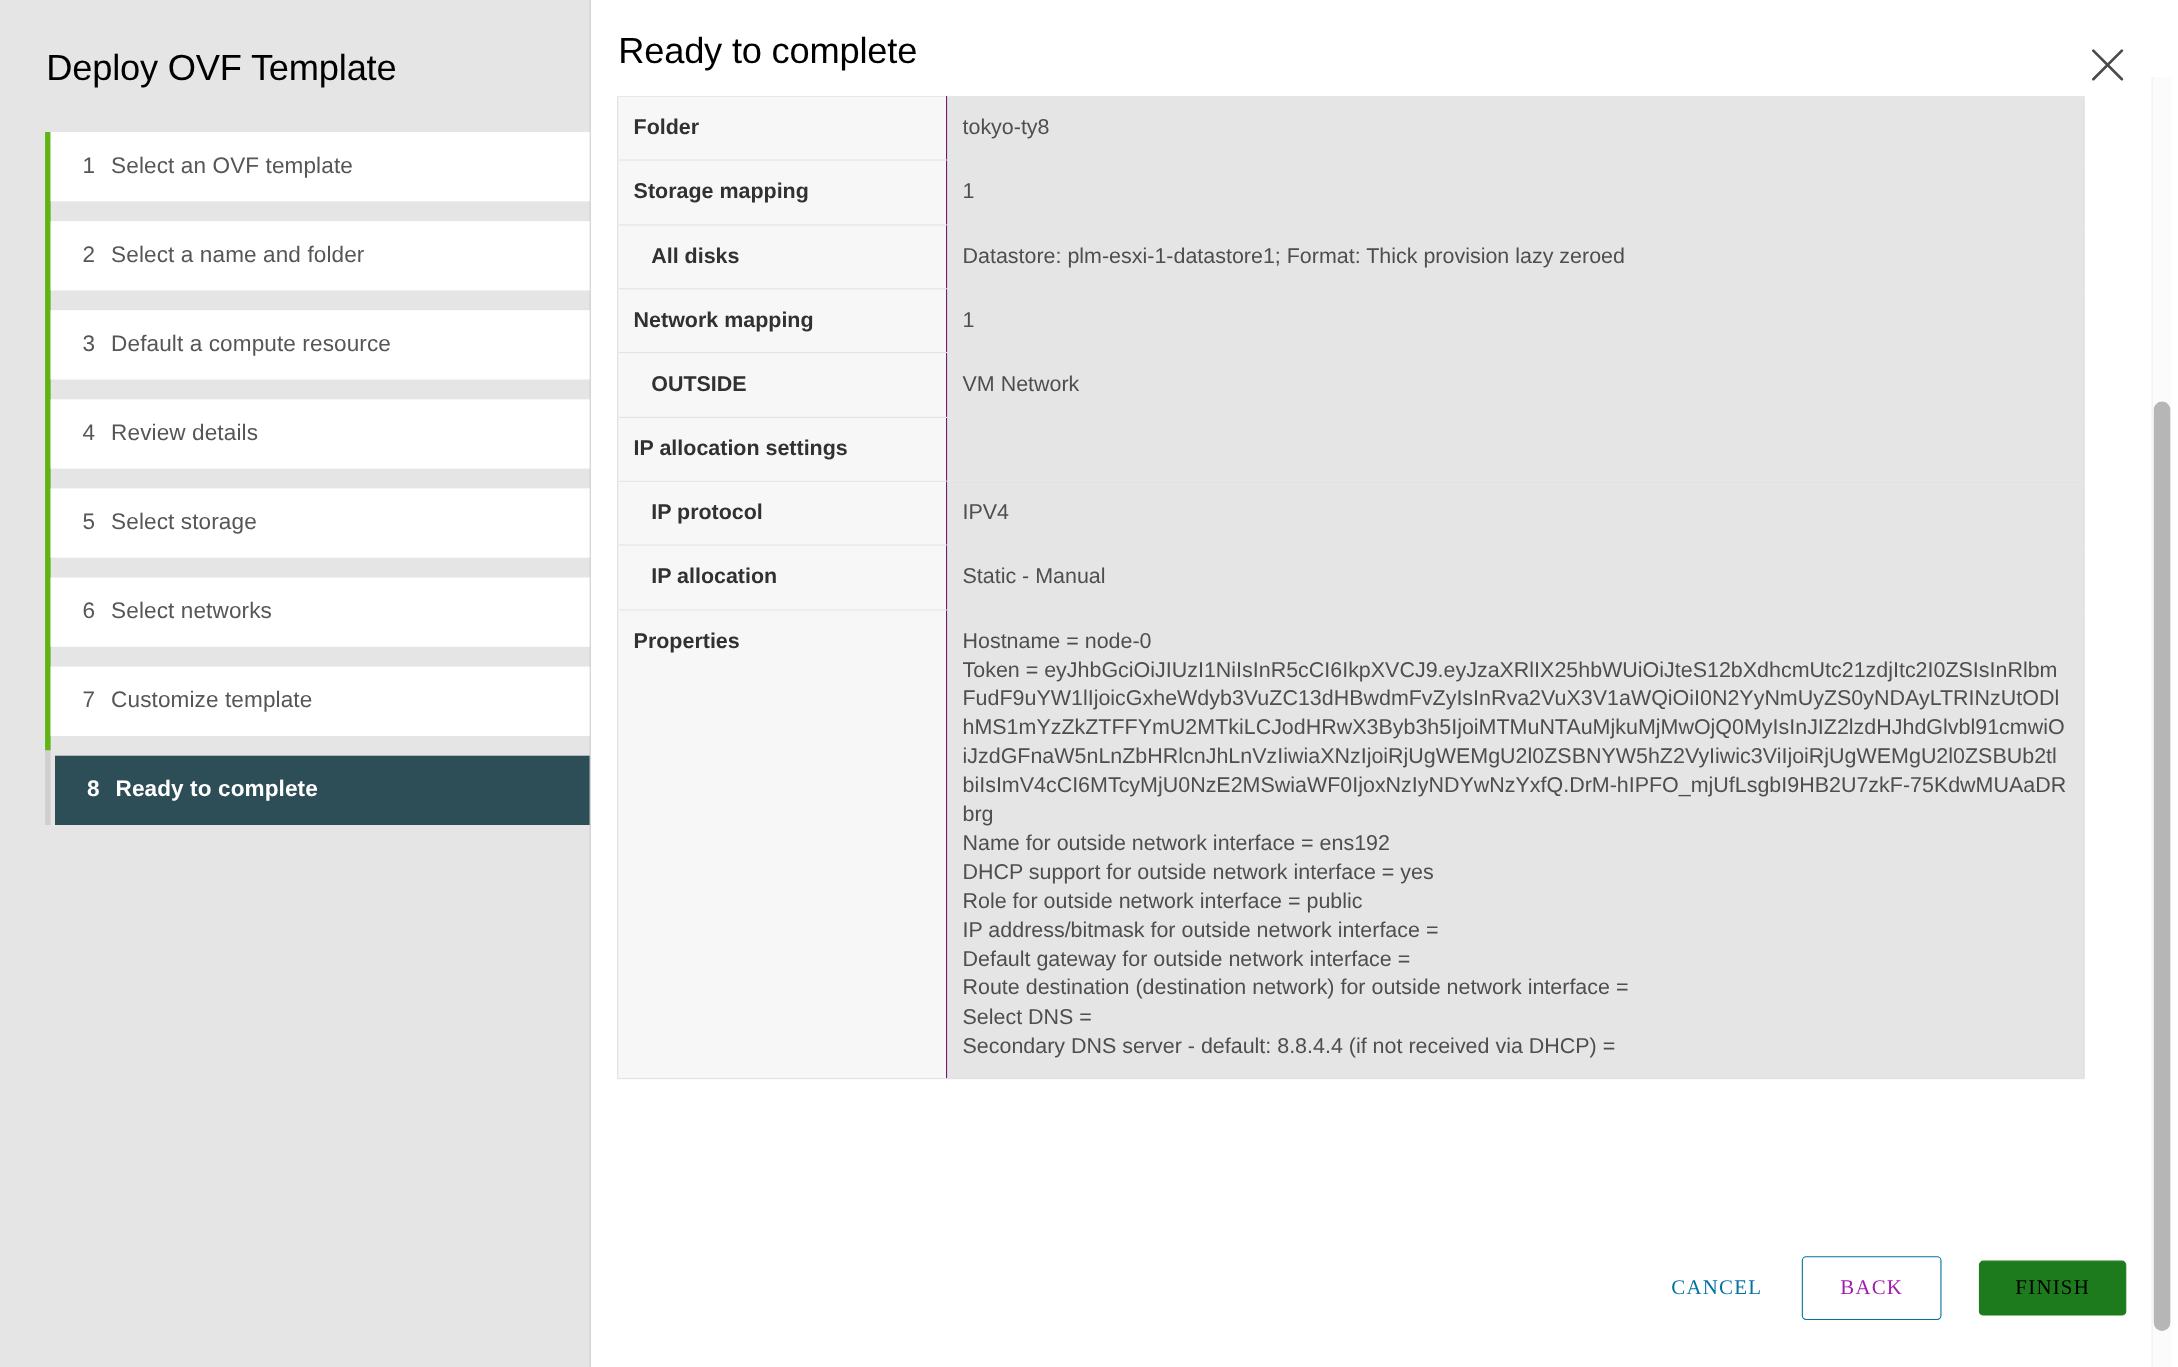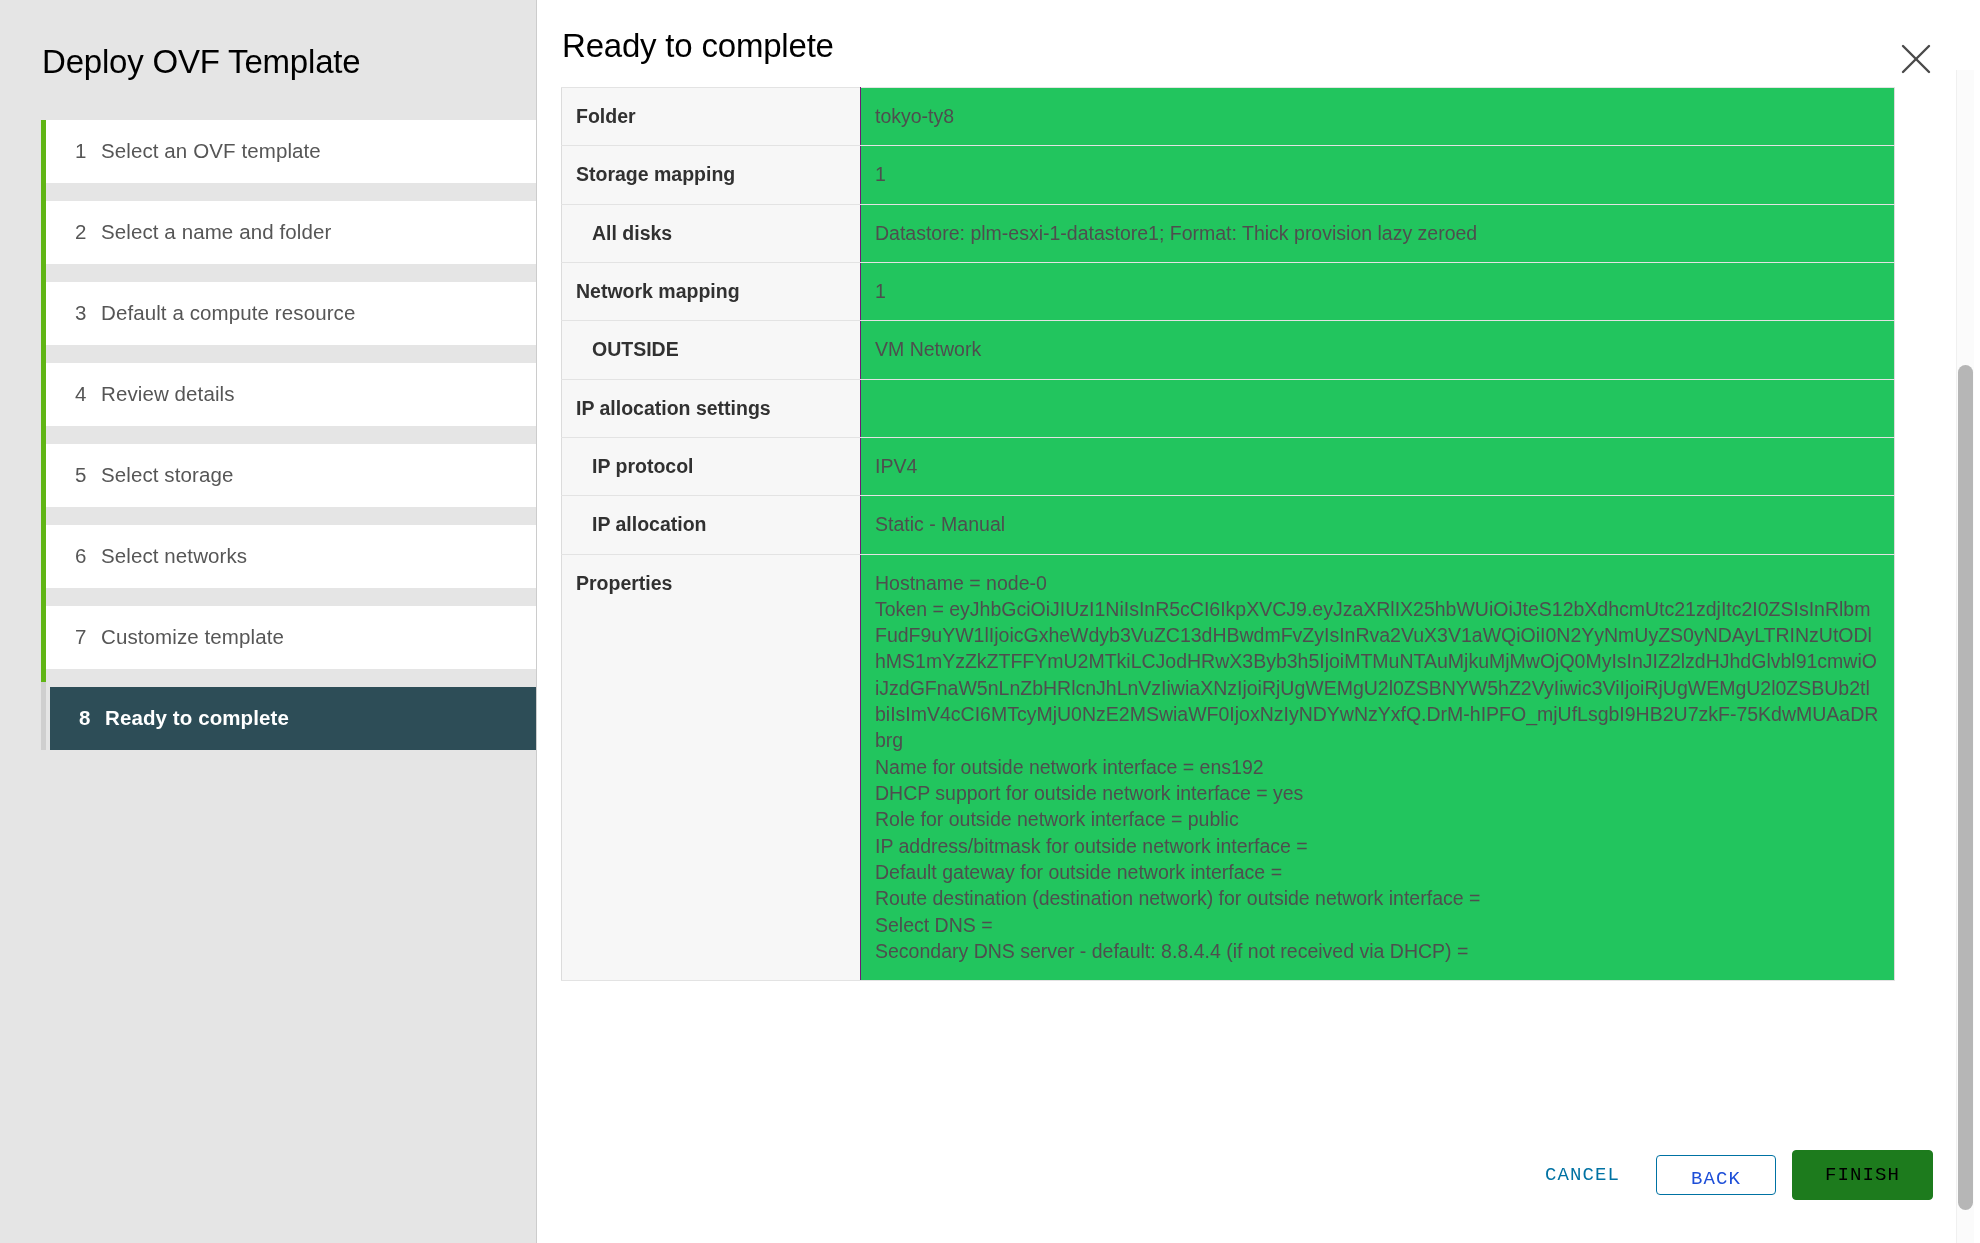--- a/index.html
+++ b/index.html
@@ -152,21 +152,21 @@
     color: #313131;
     font-weight: bold;
     font-size: 18.5px;
     border-right: 1px solid #701a75;
     padding-left: 12px;
   }
   td.k.indent {
     padding-left: 30px;
   }
   td.v {
-    background: #22c55e;
+    background: #e5e5e5;
     color: #4e4e4e;
   }
   tr.tall td { padding-top: 16px; padding-bottom: 18px; }
 
   .blurred {
     display: inline-block;
     color: transparent;
     background: linear-gradient(90deg,
         rgba(180,180,180,0.55) 0%, rgba(205,205,205,0.3) 18%,
         rgba(175,175,175,0.5) 34%, rgba(215,215,215,0.25) 52%,
@@ -191,41 +191,41 @@
   
   .footer {
     position: absolute;
     right: 47px;
     bottom: 43px;
     display: flex;
     align-items: center;
     gap: 0;
   }
   .btn {
-    font-family: Liberation Mono, monospace;
+    font-family: Liberation Serif, serif;
     font-size: 19px;
     letter-spacing: 1.1px;
     cursor: pointer;
     border-radius: 4px;
     box-sizing: border-box;
   }
   .btn-link {
     background: transparent;
     border: none;
     color: #0072a3;
     padding: 12px 18px;
     margin-right: 18px;
   }
   .btn-outline {
     background: #ffffff;
     border: 1px solid #0072a3;
-    color: #1d4ed8;
+    color: #a21caf;
     padding: 12px 34px;
-    margin-right: 16px;
-    height: 40px;
+    margin-right: 34px;
+    height: 58px;
   }
   .btn-primary {
     background: #1d7b1d;
     border: 1px solid #1d7b1d;
     color: #000000;
     padding: 12px 32px;
     height: 50px;
   }
 
   

